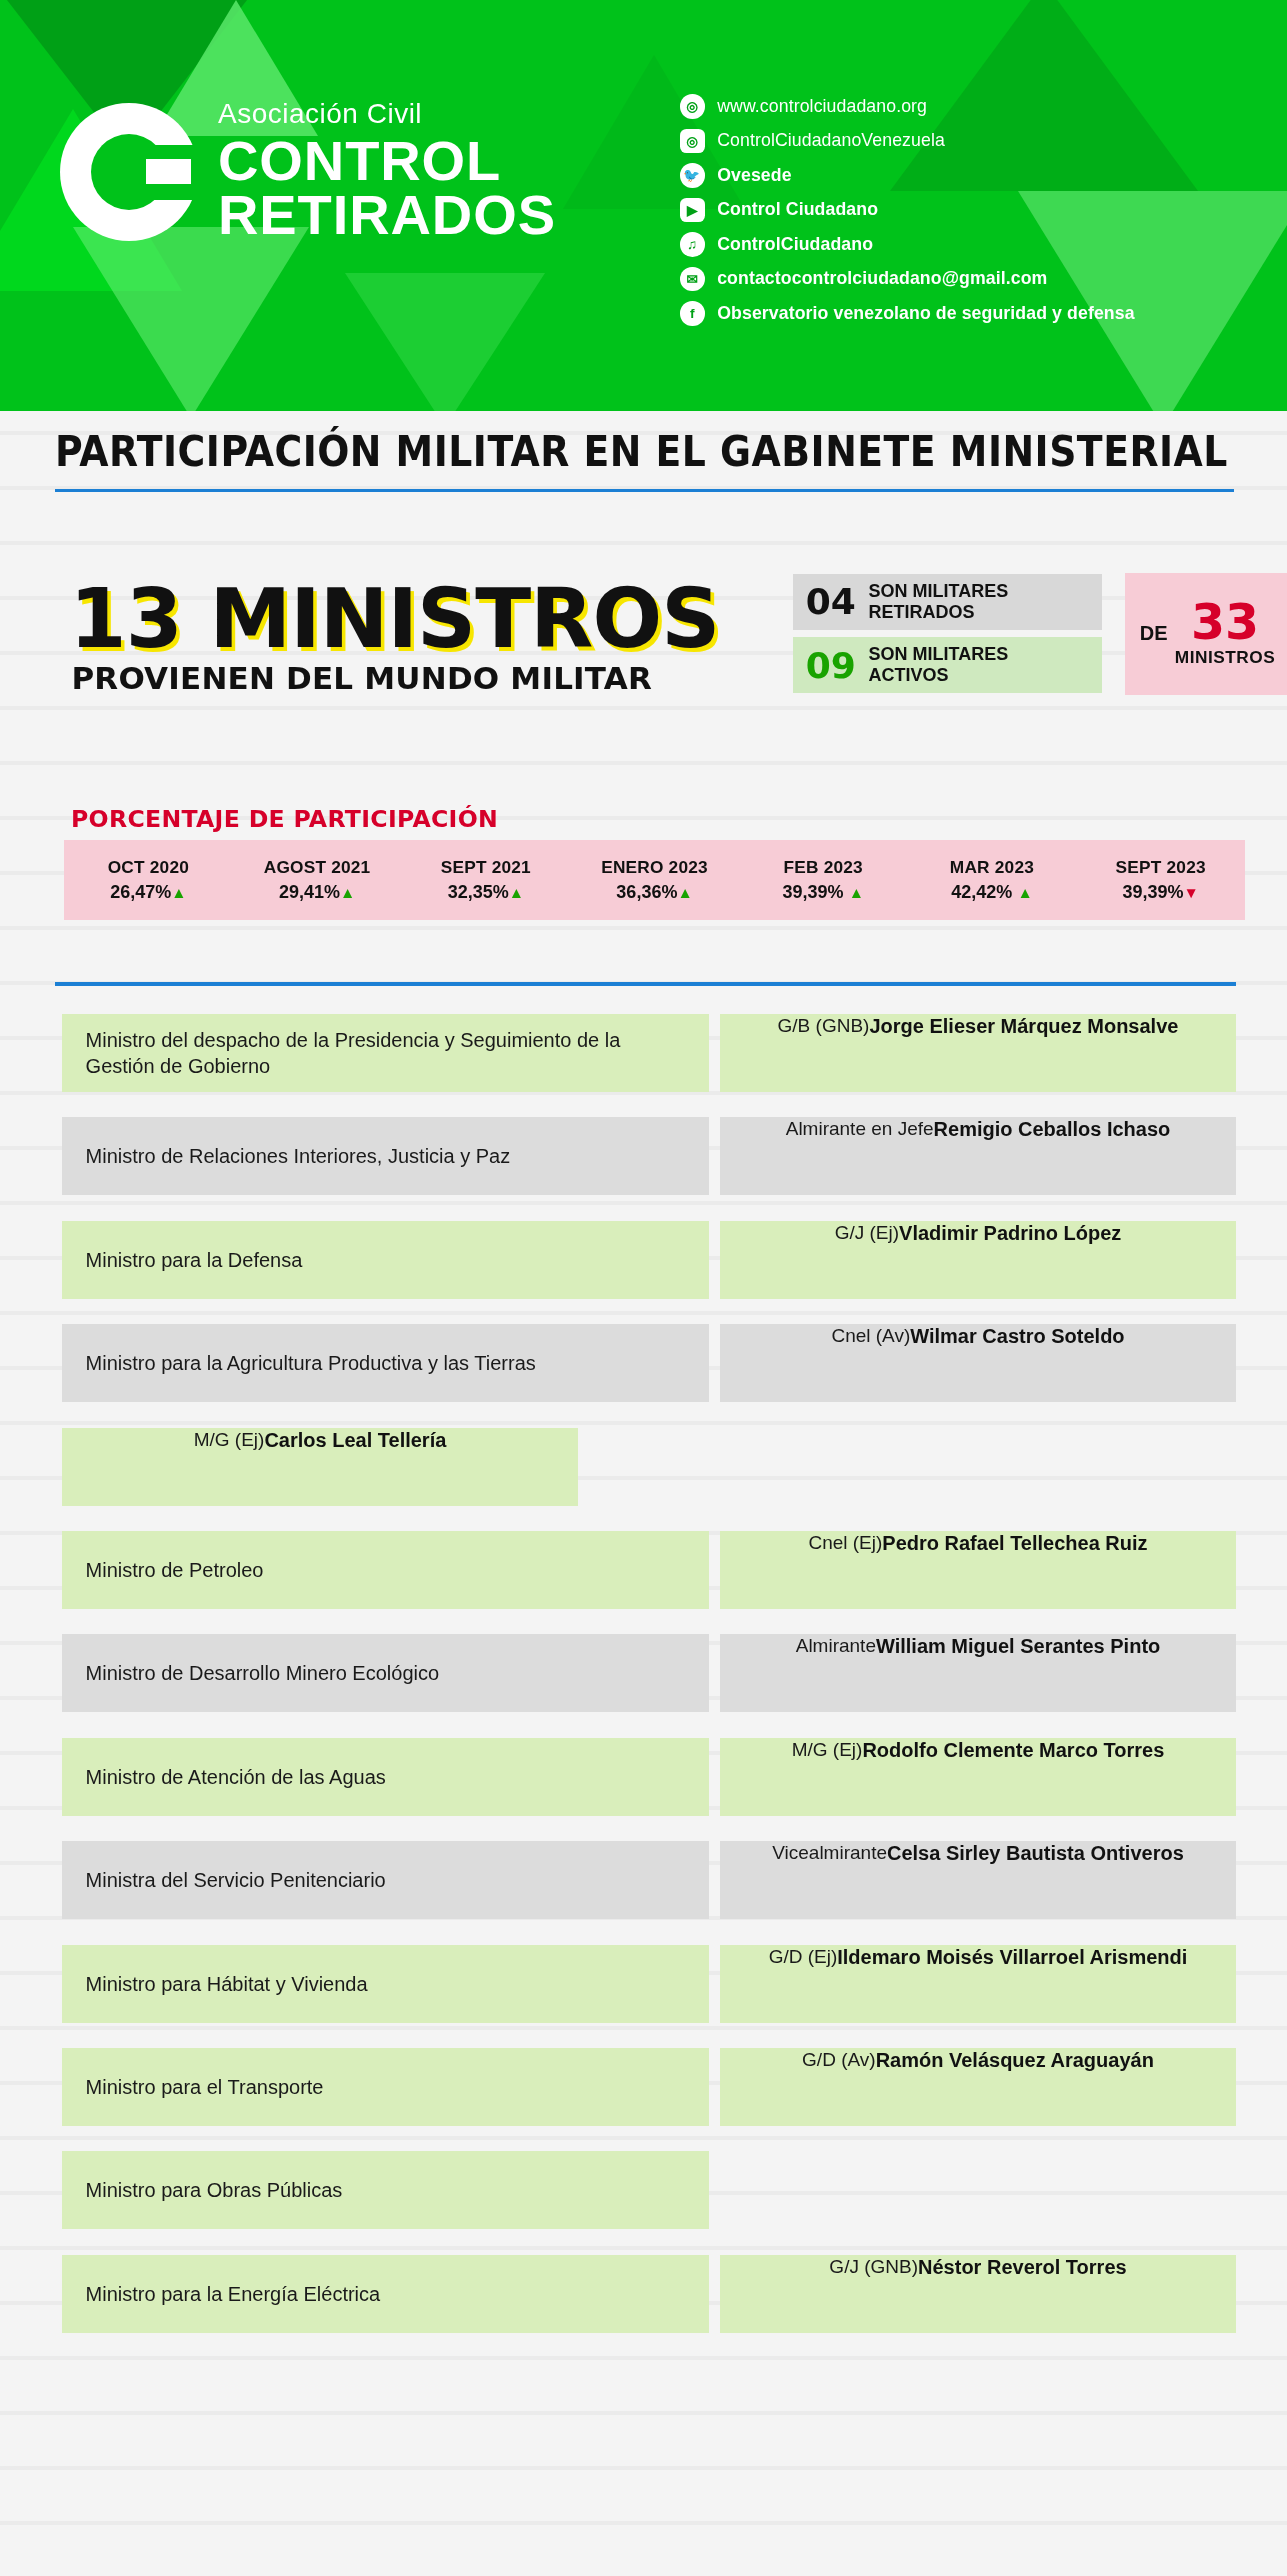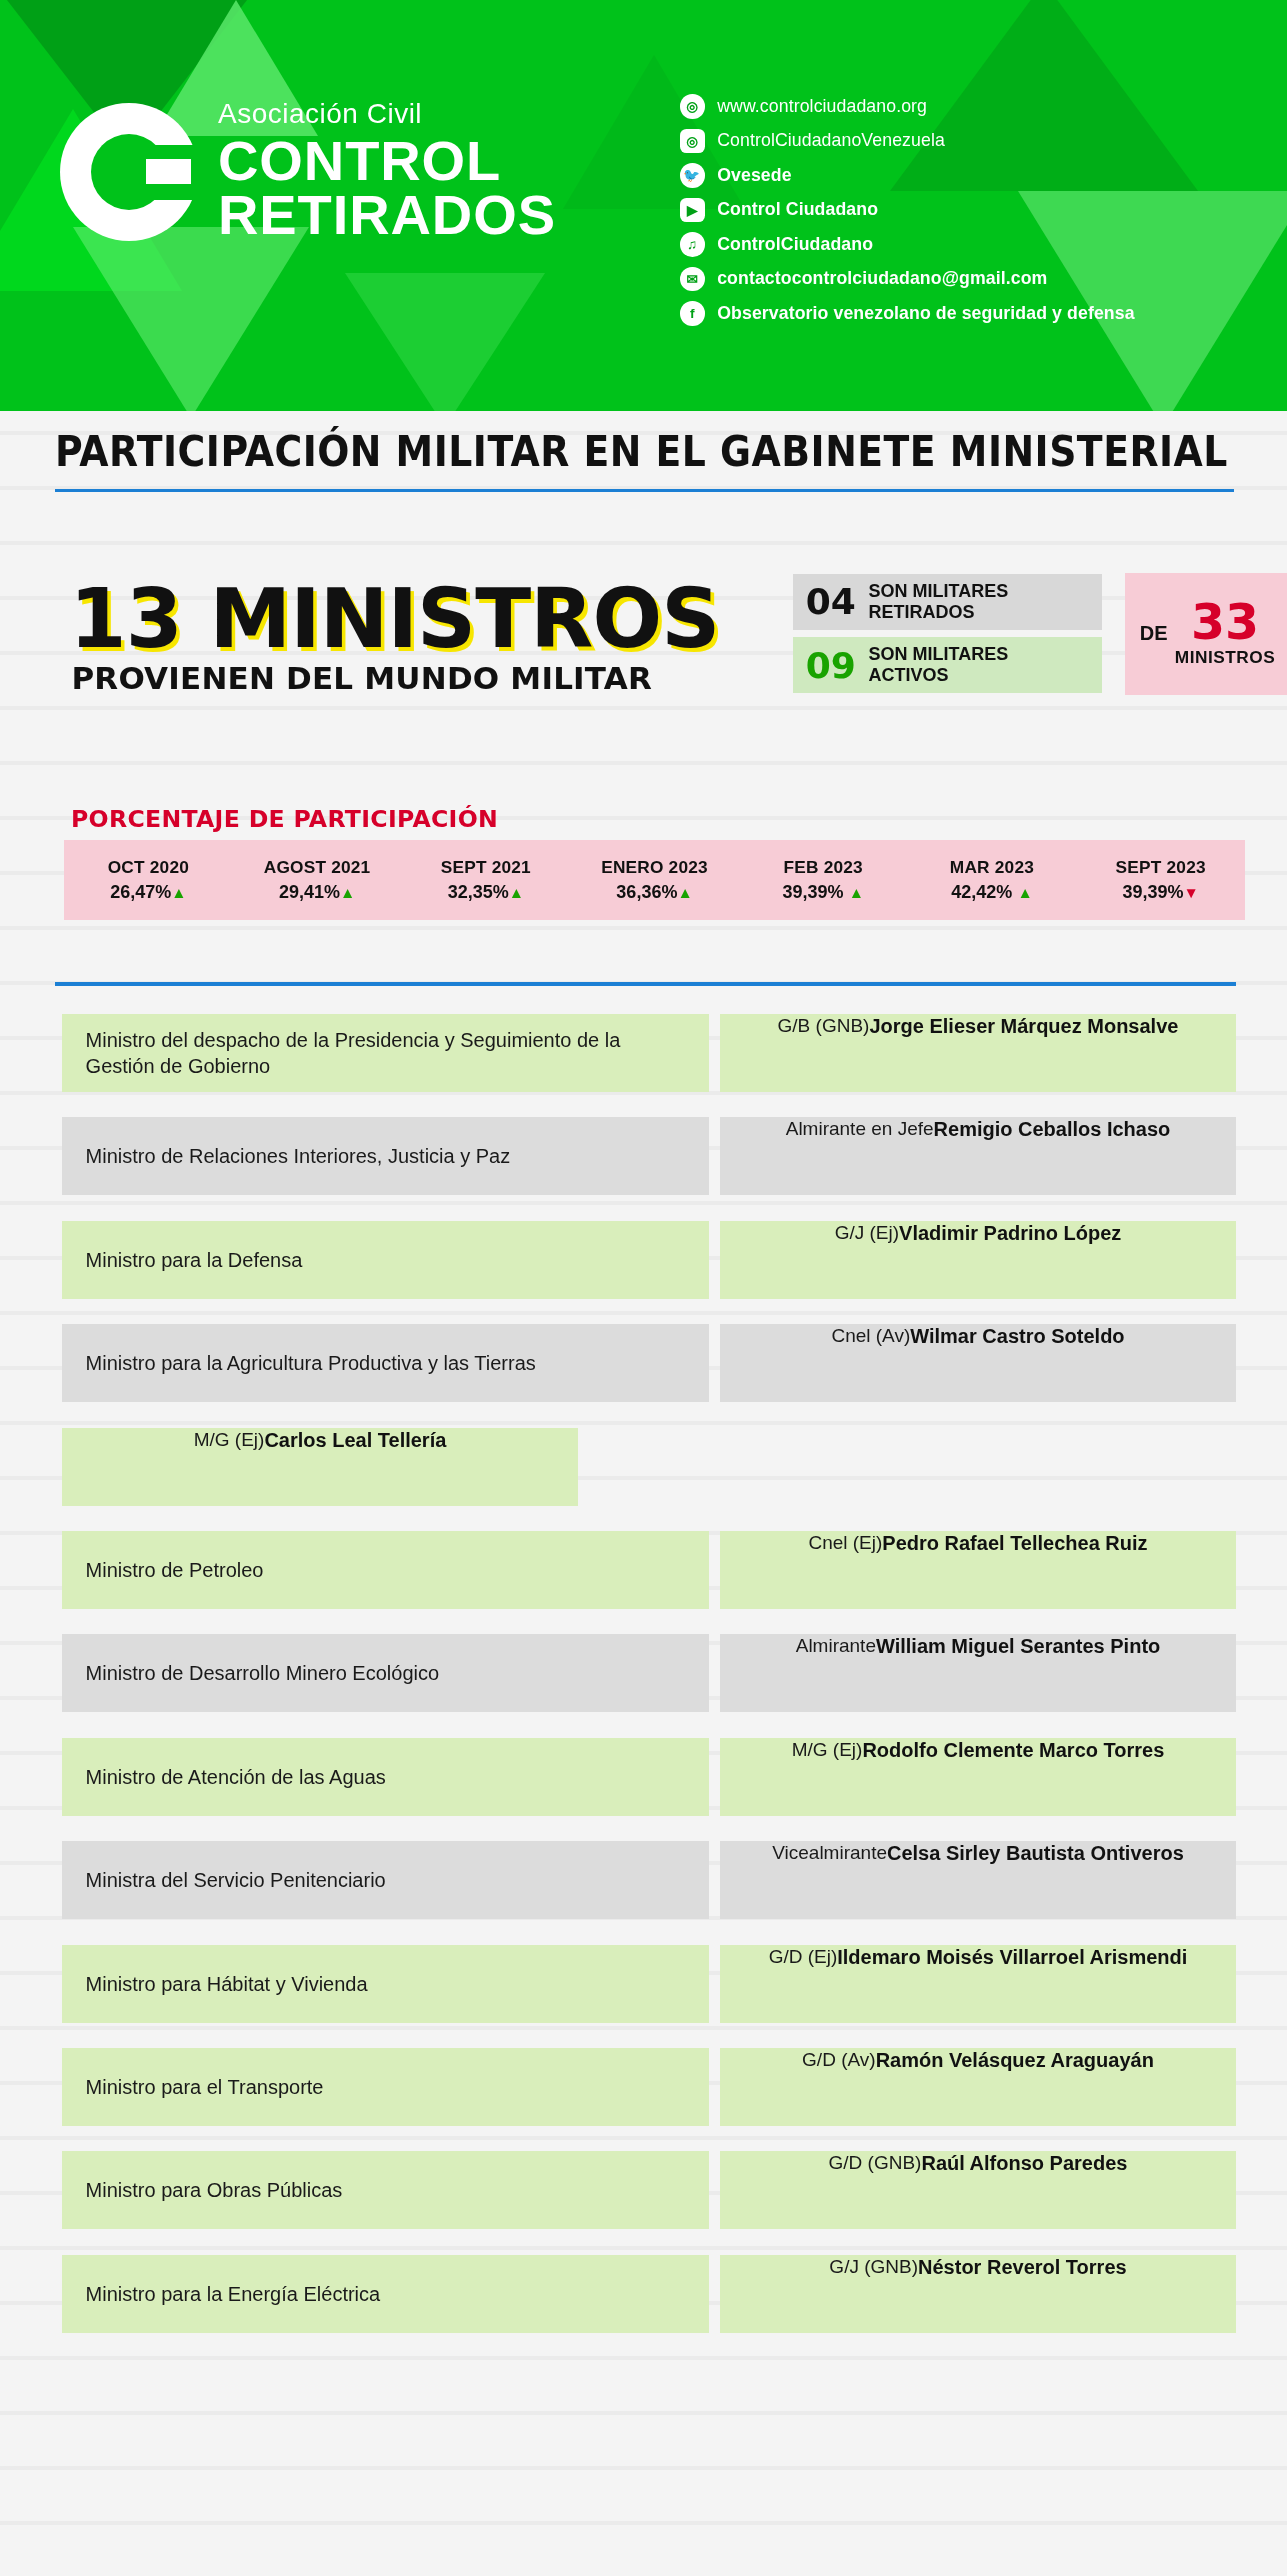--- a/index.html
+++ b/index.html
@@ -400,24 +400,20 @@
     <div class="row">
       <div class="cell-left green-bg">Ministro para el Transporte</div>
       <div class="cell-right green-bg">
         <span class="rank">G/D (Av)</span>
         <span class="name">Ramón Velásquez Araguayán</span>
       </div>
     </div>
 
     <div class="row">
       <div class="cell-left green-bg">Ministro para Obras Públicas</div>
-      <div class="cell-right green-bg">
-        <span class="rank">G/D (GNB)</span>
-        <span class="name">Raúl Alfonso Paredes</span>
-      </div>
     </div>
 
     <div class="row">
       <div class="cell-left green-bg">Ministro para la Energía Eléctrica</div>
       <div class="cell-right green-bg">
         <span class="rank">G/J (GNB)</span>
         <span class="name">Néstor Reverol Torres</span>
       </div>
     </div>
 

